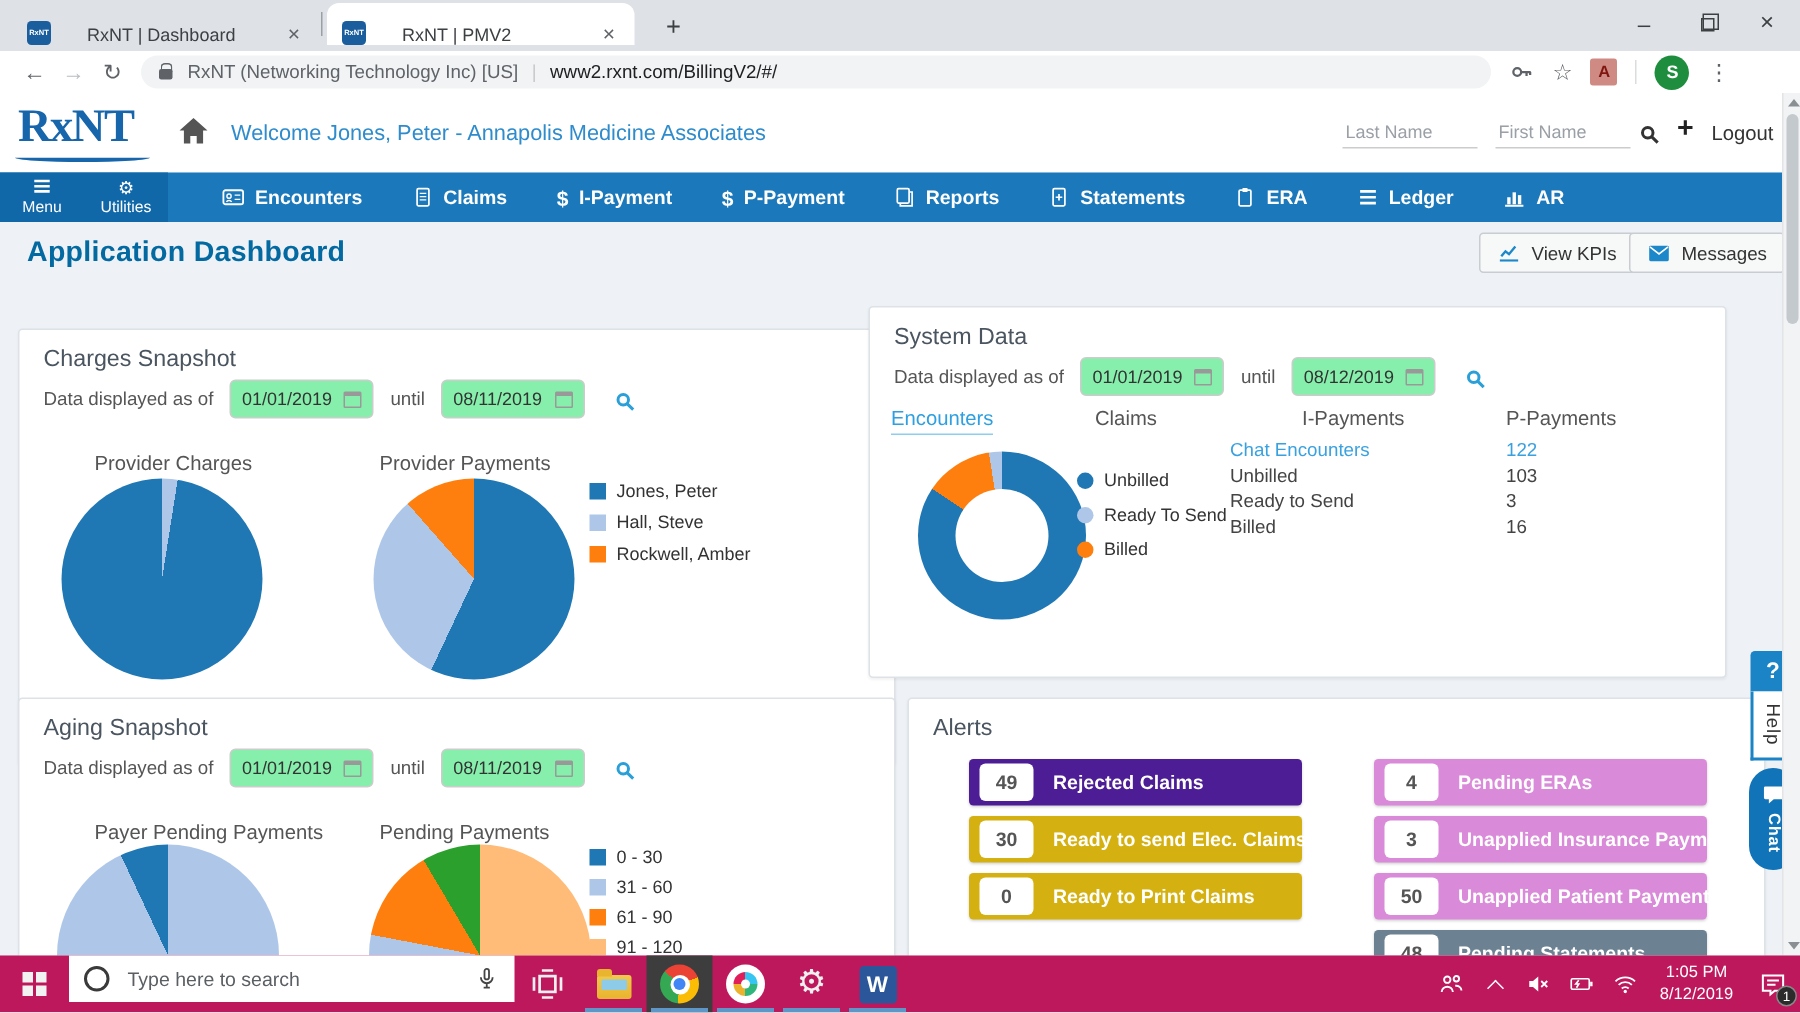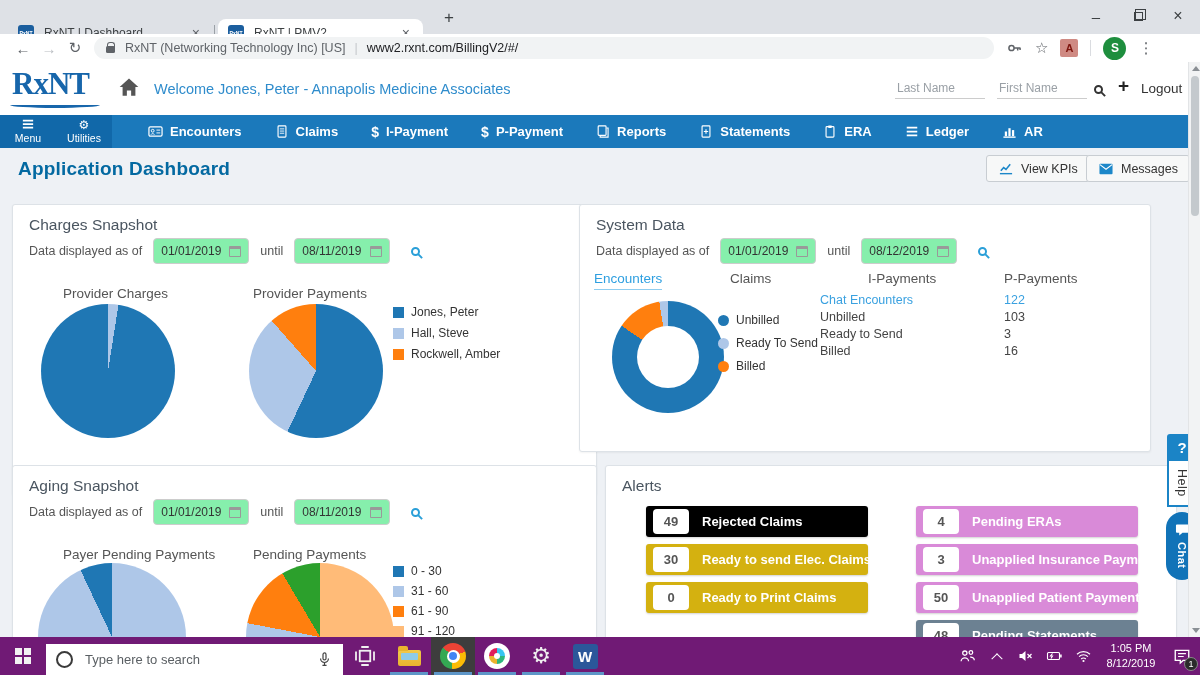--- a/index.html
+++ b/index.html
@@ -1,21 +1,21 @@
 <!DOCTYPE html>
 <html><head>
 <meta charset="utf-8">
 <style>
   * { margin:0; padding:0; box-sizing:border-box; }
   body { font-family:"Liberation Sans", sans-serif; }
   .screen { position:relative; width:1200px; height:675px; overflow:hidden; background:#dee1e6; }
 
   
   .tabstrip { position:absolute; top:0; left:0; right:0; height:34px; background:#dee1e6; }
-  .tab { position:absolute; top:19px; height:28px; display:flex; align-items:center; gap:10px; padding:0 10px; font-size:12px; color:#3c4043; border-radius:8px 8px 0 0; }
+  .tab { position:absolute; top:2px; height:28px; display:flex; align-items:flex-end; gap:24px; padding:0 10px; font-size:12px; color:#3c4043; border-radius:8px 8px 0 0; }
   .tab.inactive { left:8px; width:205px; }
   .tab.active { left:218px; width:205px; background:#fff; }
   .tab .sep { position:absolute; right:-2px; top:6px; height:16px; width:1px; background:#9aa0a6; }
   .favicon { width:16px; height:16px; background:#1b5e9e; border-radius:3px; color:#fff; font-size:5px; font-weight:bold; display:flex; align-items:center; justify-content:center; flex:none; }
   .tab-title { flex:1; overflow:hidden; white-space:nowrap; }
   .tab-close { color:#5f6368; font-size:14px; line-height:1; padding:1px 3px; border-radius:50%; }
   .newtab { position:absolute; left:437px; top:8px; font-size:17px; color:#3c4043; width:24px; text-align:center; }
   .winctl { position:absolute; top:0; height:32px; width:40px; display:flex; align-items:center; justify-content:center; color:#3c4043; font-size:15px; }
   .winctl.min { right:84px; } .winctl.max { right:42px; } .winctl.close { right:2px; font-size:16px; }
   .restore-ico { width:9px; height:9px; border:1.2px solid #3c4043; background:#dee1e6; position:relative; }
@@ -61,21 +61,21 @@
   .nav-items { position:absolute; left:148px; top:0; height:33px; display:flex; gap:33px; align-items:center; }
   .nav-item { display:flex; align-items:center; gap:7px; color:#fff; font-size:13px; font-weight:bold; }
   .dollar { font-size:14px; font-weight:bold; color:#fff; }
   .gear { font-family:"DejaVu Sans", sans-serif; font-size:12px; line-height:1; }
 
   .page-title { position:absolute; left:18px; top:96px; font-size:19px; color:#0369a1; font-weight:600; letter-spacing:.2px; }
   .hbtn { position:absolute; top:93px; height:27px; background:#f7f8f8; border:1px solid #c8cdd2; border-radius:3px; display:flex; align-items:center; gap:7px; padding:0 11px; font-size:12.5px; color:#333; }
   .hbtn.kpis { left:986px; } .hbtn.msgs { left:1086px; }
 
   .panel { position:absolute; background:#fff; border:1px solid #dde2e7; border-radius:3px; box-shadow:0 1px 2px rgba(0,0,0,.05); }
-  .p1 { left:12px; top:142px; width:585px; height:291px;padding-left:36px; }
+  .p1 { left:12px; top:157px; width:585px; height:291px;padding-left:36px; }
   .p2 { left:579px; top:142px; width:572px; height:248px; }
   .p3 { left:12px; top:403px; width:585px; height:272px; }
   .p4 { left:605px; top:403px; width:572px; height:272px; }
   .panel-title { position:absolute; left:16px; top:11px; font-size:15.5px; color:#4a5560; }
   .date-row { position:absolute; left:16px; top:33px; display:flex; align-items:center; gap:11px; font-size:12.5px; color:#555; }
   .date-input { width:96px; height:26px; border:1px solid #ccc; border-radius:4px; display:flex; align-items:center; justify-content:space-between; padding:0 7px; font-size:12px; color:#333; background:#86efac; }
   .cal { width:12px; height:11px; border:1px solid #999; border-top:3px solid #999; border-radius:1px; }
   .mag.blue { border-color:#2a9fd8; } .mag.blue::after { background:#2a9fd8; }
   .chart-label { position:absolute; top:81px; font-size:13.5px; color:#555; }
   .cl1 { left:50px; } .cl2 { left:240px; }
@@ -112,21 +112,21 @@
   .vtext { writing-mode:vertical-rl; font-size:12.5px; color:#333; letter-spacing:.5px; }
   .chat { position:absolute; left:1166px; top:450px; width:32px; height:68px; background:#1173b8; border-radius:16px; display:flex; flex-direction:column; align-items:center; justify-content:center; gap:5px; }
   .chat .vtext { color:#fff; font-weight:bold; font-size:11px; }
 
   .pg-scroll { position:absolute; right:0; top:0; bottom:0; width:12px; background:#f2f3f4; border-left:1px solid #e2e4e6; }
   .arr-up { position:absolute; top:4px; left:2.5px; width:0; height:0; border-left:4px solid transparent; border-right:4px solid transparent; border-bottom:5px solid #8a8f94; }
   .arr-dn { position:absolute; bottom:4px; left:2.5px; width:0; height:0; border-left:4px solid transparent; border-right:4px solid transparent; border-top:5px solid #8a8f94; }
   .thumb { position:absolute; top:14px; left:1.5px; width:8px; height:140px; background:#c4c9cd; border-radius:4px; }
 
   
-  .taskbar { position:absolute; left:0; bottom:0; width:1200px; height:38px; background:#701a75; display:flex; align-items:flex-end; z-index:50; }
+  .taskbar { position:absolute; left:0; bottom:0; width:1200px; height:38px; background:#be185d; display:flex; align-items:flex-start; z-index:50; }
   .tb-tile { width:46px; height:38px; display:flex; align-items:center; justify-content:center; position:relative; flex:none; }
   .win-logo { display:grid; grid-template-columns:7.5px 7.5px; grid-template-rows:7.5px 7.5px; gap:1.5px; }
   .win-logo span { background:#f2f2f2; }
   .tb-search { width:297px; height:31px; background:#fff; display:flex; align-items:center; flex:none; }
   .cortana-ring { width:17px; height:17px; border:2.5px solid #3a3a3a; border-radius:50%; margin-left:10px; flex:none; }
   .tb-search-text { margin-left:12px; font-size:13px; color:#5a5f63; flex:1; }
   .appico { width:44px; height:38px; display:flex; align-items:center; justify-content:center; position:relative; flex:none; }
   .appico.hl { background:#3d3d3d; }
   .underline { position:absolute; bottom:0; left:3px; right:3px; height:3px; background:#5e96c8; }
   .folder { width:23px; height:16px; background:linear-gradient(#f1c94c,#e9b42e); border-radius:2px; position:relative; margin-top:4px; }
@@ -431,21 +431,21 @@
             <span class="sw" style="background: rgb(255, 187, 120);"></span>
             <span>91 - 120</span>
           </div>
 
       </div>
     </div>
 
     <div class="panel p4">
       <div class="panel-title">Alerts</div>
       <div class="alert-col ac-l">
-        <div class="alert" style="background: #000000;">
+        <div class="alert" style="background: #4c1d95;">
           <span class="chip">49</span>
           <span class="lbl">Rejected Claims</span>
         </div>
         <div class="alert" style="background: rgb(212, 177, 16);">
           <span class="chip">30</span>
           <span class="lbl">Ready to send Elec. Claims</span>
         </div>
         <div class="alert" style="background: rgb(212, 177, 16);">
           <span class="chip">0</span>
           <span class="lbl">Ready to Print Claims</span>

